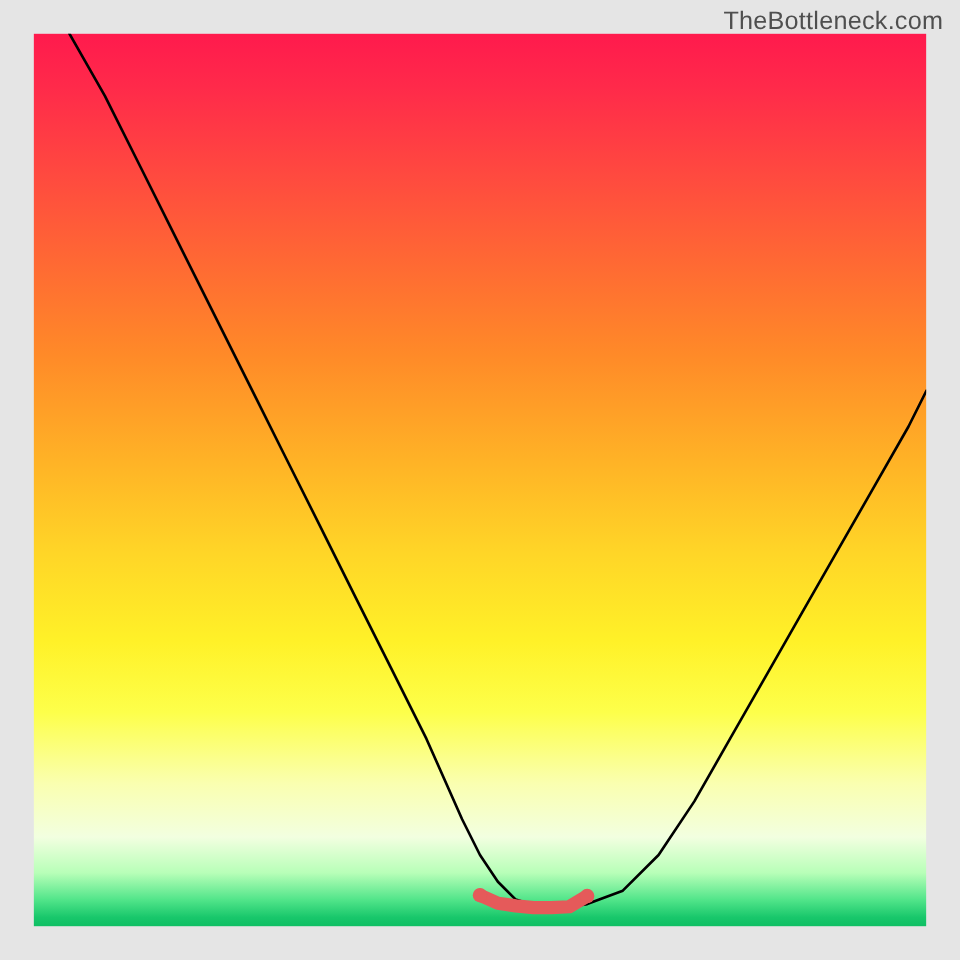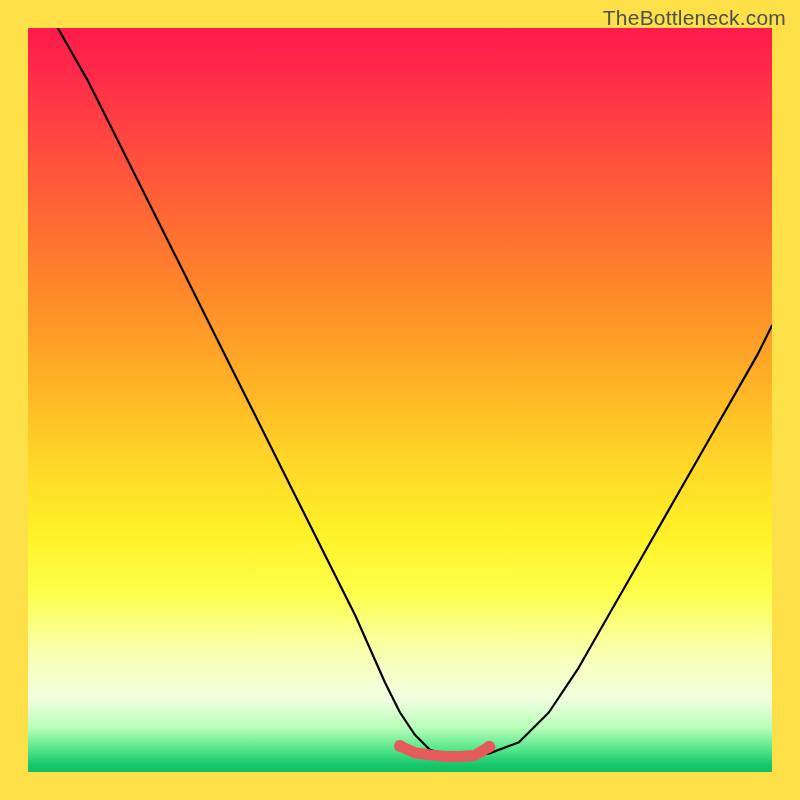--- a/index.html
+++ b/index.html
@@ -8,21 +8,21 @@
     width: 800px;
     height: 800px;
     overflow: hidden;
     background: #000;
     font-family: Arial, Helvetica, sans-serif;
   }
   .frame {
     position: relative;
     width: 800px;
     height: 800px;
-    background: #fde047;
+    background: #e5e5e5;
   }
   .plot-area {
     position: absolute;
     left: 28px;
     top: 28px;
     width: 744px;
     height: 744px;
     overflow: hidden;
   }
   .gradient-bg {

